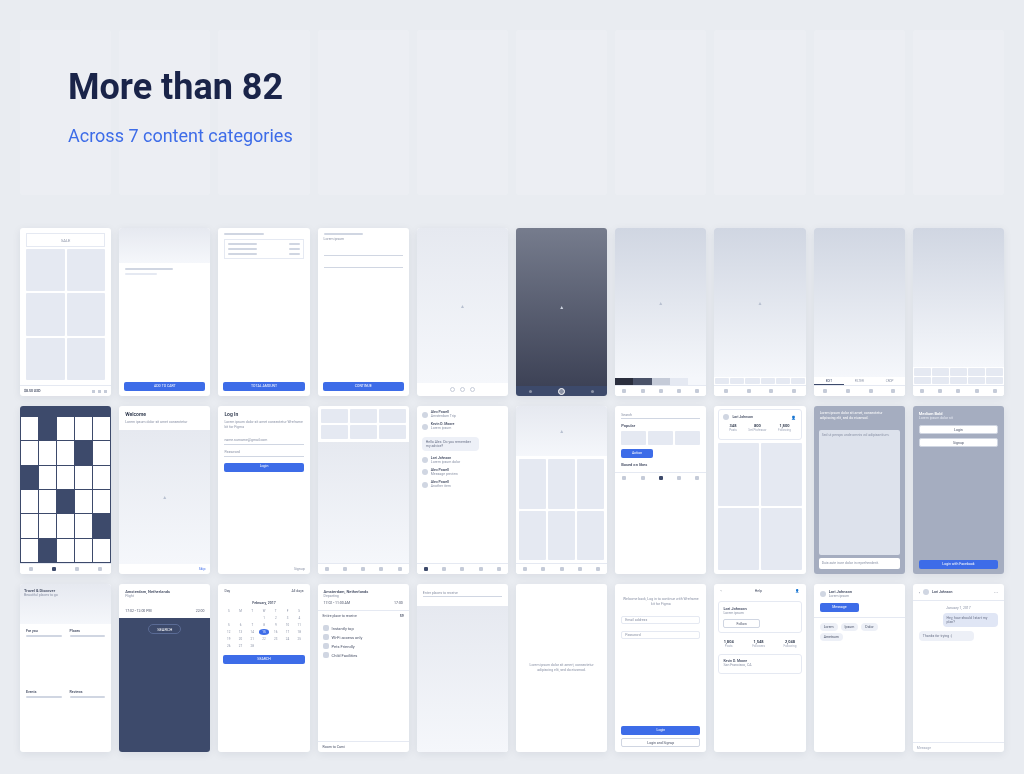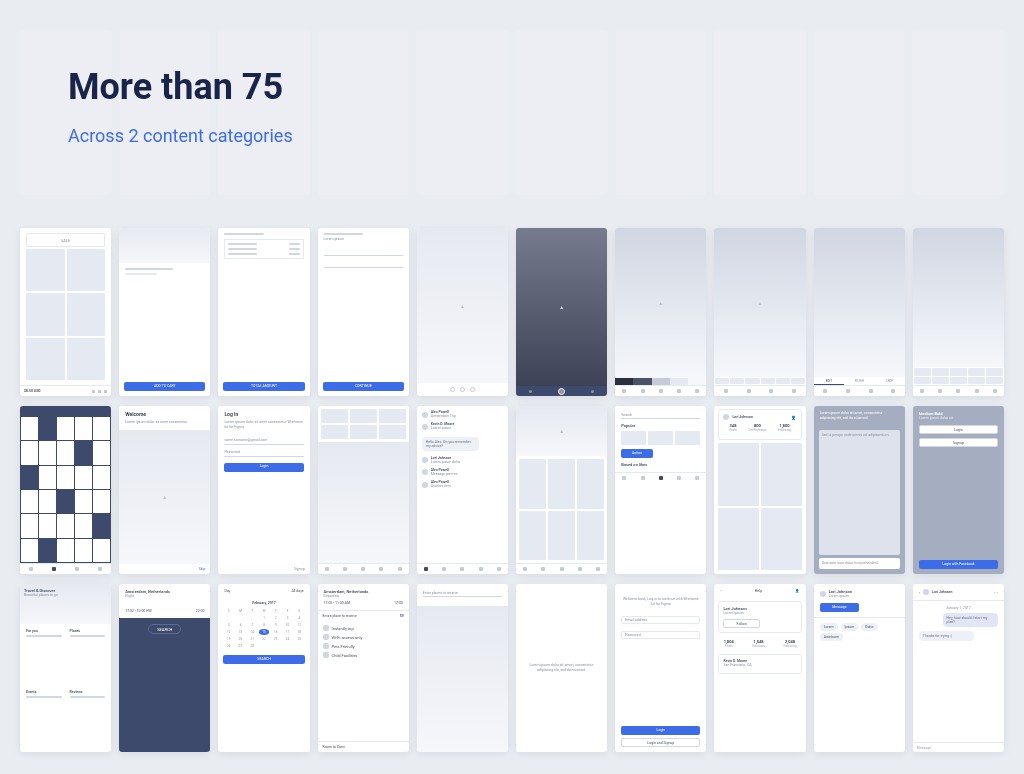--- a/index.html
+++ b/index.html
@@ -49,23 +49,23 @@
 .msg.r{margin-left:auto;background:#e0e6f5}
 .stat{display:flex;justify-content:space-around;font-size:4px;color:#2a3449;font-weight:600;text-align:center;padding:3px 0}
 .stat span small{display:block;font-size:3px;color:#a0a8ba;font-weight:400}
 .pcard{background:#fff;border:1px solid #e5e9f2;border-radius:3px;padding:4px;margin:3px 4px}
 </style>
 </head>
 <body>
 
 <div class="header">
   <div class="title">
-    <span>More than 75</span><br>
-  </div>
-  <div class="subtitle">Across 2 content categories</div>
+    <span>More than 82</span><br>
+  </div>
+  <div class="subtitle">Across 7 content categories</div>
 </div>
 
 <div class="bg-row r0">
   <div class="bg-card"></div>
     <div class="bg-card"></div>
     <div class="bg-card"></div>
     <div class="bg-card"></div>
     <div class="bg-card"></div>
     <div class="bg-card"></div>
     <div class="bg-card"></div>

